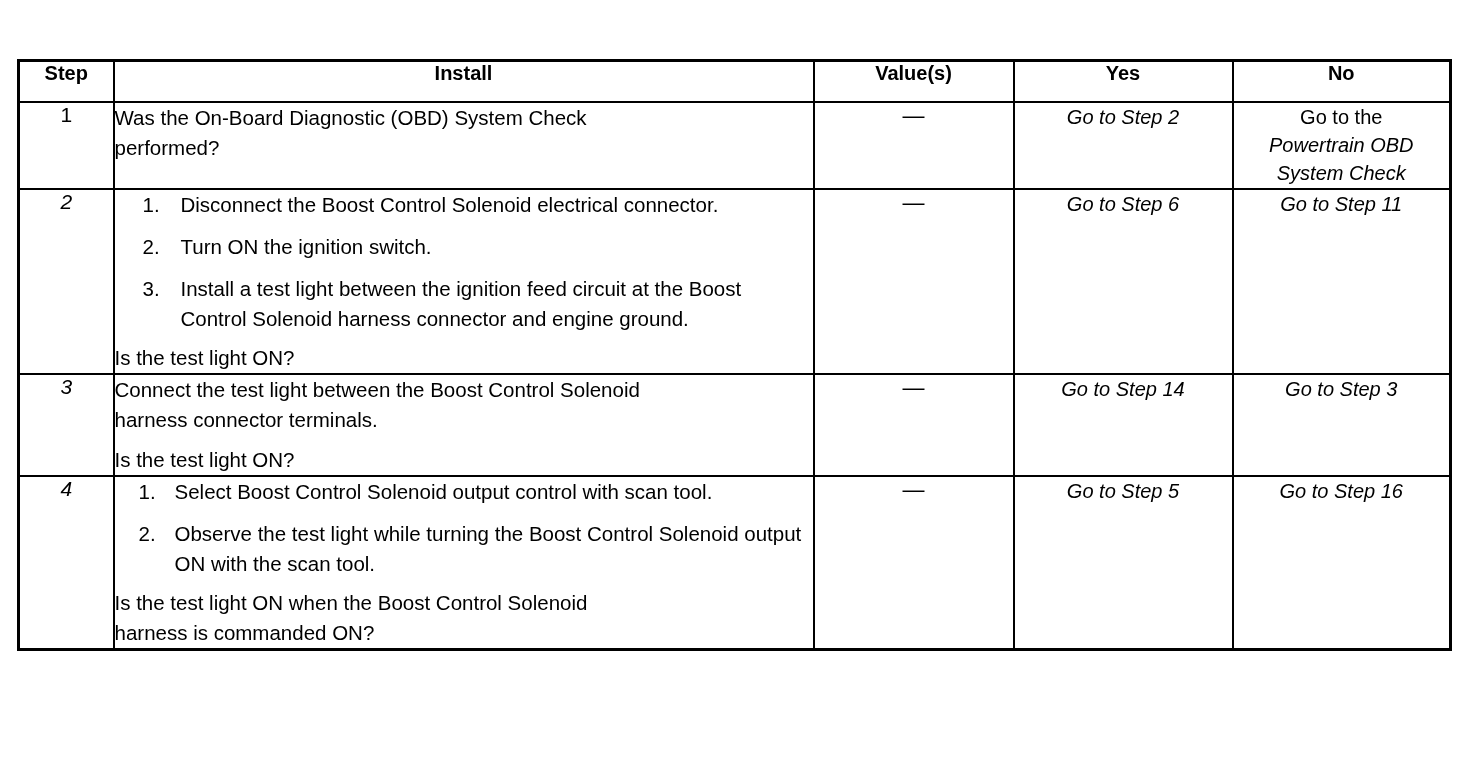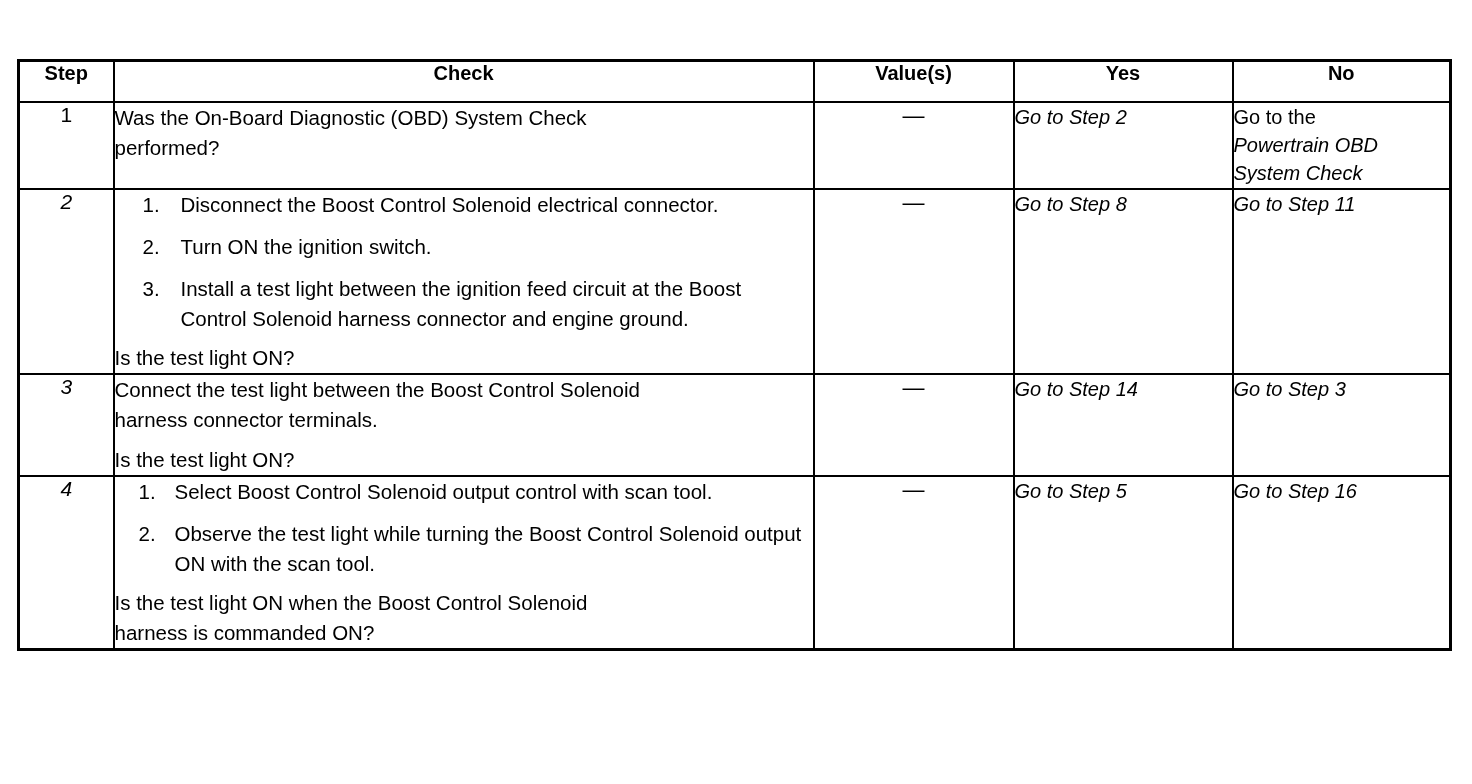--- a/index.html
+++ b/index.html
@@ -76,20 +76,21 @@
     padding: 8px 10px 6px 6px;
     font-size: 20.5px;
     line-height: 1.47;
   }
   td.value-cell {
     text-align: center;
     vertical-align: middle;
     font-size: 22px;
   }
   td.branch-cell {
+    text-align: center;
     vertical-align: bottom;
     font-size: 20px;
     font-style: italic;
     padding: 6px 6px 8px 6px;
     line-height: 1.42;
     margin-left: 43px;
   }
   td.branch-cell.top-aligned {
     vertical-align: top;
   }
@@ -134,21 +135,21 @@
       <colgroup>
         <col class="c-step">
           <col class="c-action">
           <col class="c-value">
           <col class="c-yes">
           <col class="c-no">
       </colgroup>
       <thead>
         <tr>
           <th>Step</th>
-          <th>Check</th>
+          <th>Install</th>
           <th>Value(s)</th>
           <th>Yes</th>
           <th>No</th>
         </tr>
       </thead>
       <tbody id="table-body">
           <tr>
             <td class="step-cell upright">1</td>
             <td class="action-cell">
               <span class="lead-text">Was the On-Board Diagnostic (OBD) System Check
@@ -169,21 +170,21 @@
             <td class="action-cell r2">
               <ol class="steps">
                 <li><span class="num">1.</span><span>Disconnect the Boost Control Solenoid electrical connector.</span></li>
                 <li><span class="num">2.</span><span>Turn ON the ignition switch.</span></li>
                 <li><span class="num">3.</span><span>Install a test light between the ignition feed circuit at the Boost Control Solenoid harness connector and engine ground.</span></li>
               </ol>
               <span class="tail-text">Is the test light ON?</span>
             </td>
             <td class="value-cell">—</td>
             <td class="branch-cell">
-              <span class="branch-line">Go to Step 8</span>
+              <span class="branch-line">Go to Step 6</span>
             </td>
             <td class="branch-cell">
               <span class="branch-line">Go to Step 11</span>
             </td>
           </tr>
           <tr>
             <td class="step-cell">3</td>
             <td class="action-cell">
               <span class="lead-text">Connect the test light between the Boost Control Solenoid
 harness connector terminals.</span>

